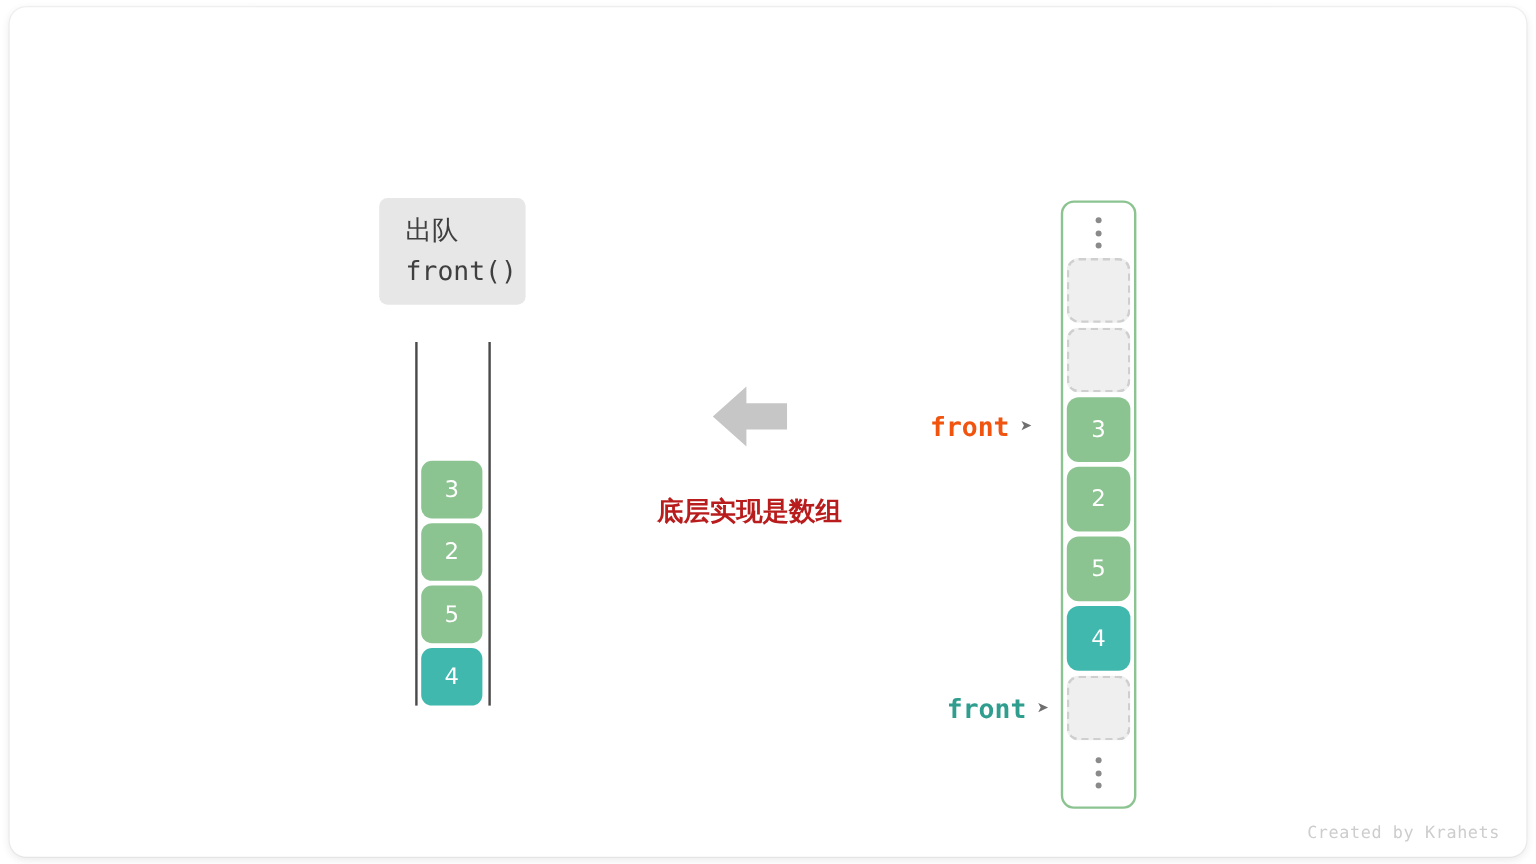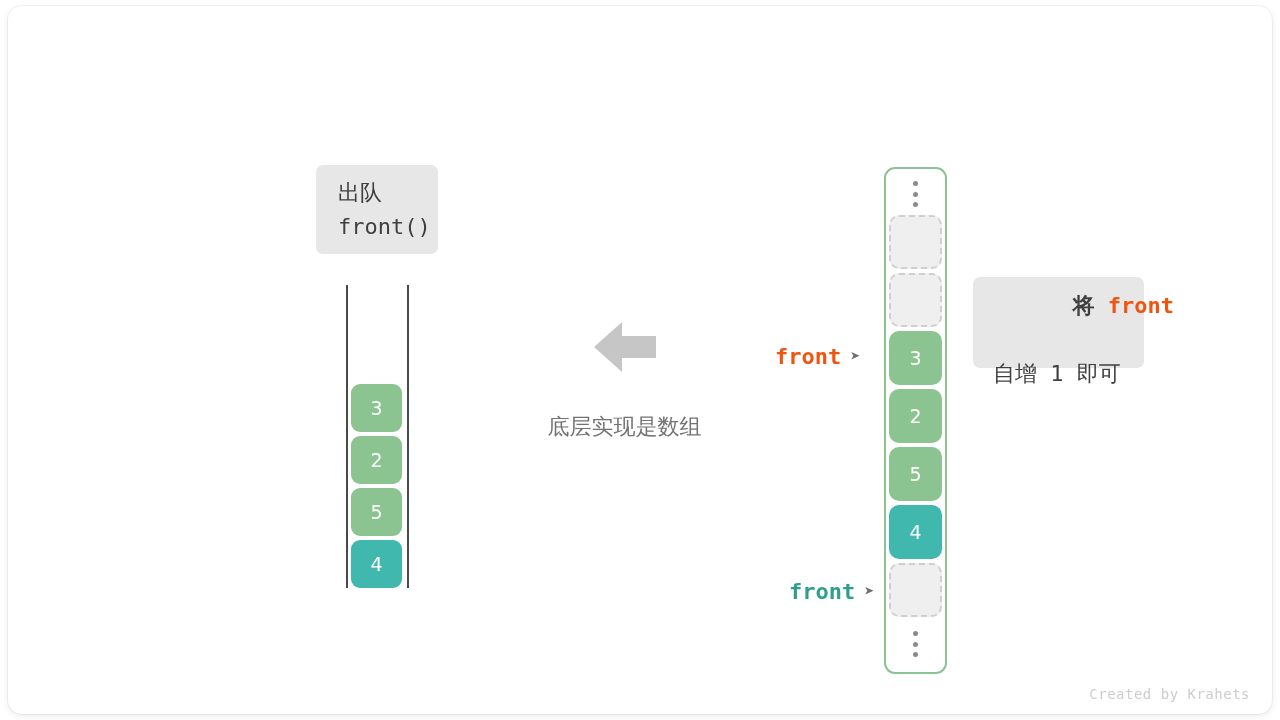--- a/index.html
+++ b/index.html
@@ -94,23 +94,23 @@
     left: 594px; top: 320px;
     width: 62px; height: 54px;
   }
 
   
   #center-caption {
     position: absolute;
     left: 497px; top: 410px;
     width: 255px;
     text-align: center;
-    color: #737373;
+    color: #b91c1c;
     font-size: 22px;
-    font-weight: 400;
+    font-weight: 700;
     line-height: 34px;
   }
   #center-caption div { white-space: nowrap; }
 
   
   .ptr-label {
     position: absolute;
     display: flex;
     align-items: center;
     font-family: "DejaVu Sans Mono", "Liberation Mono", monospace;
@@ -243,21 +243,15 @@
         <div class="acell teal">4</div>
         <div class="acell empty"></div>
       </div>
     <div class="ellipsis-dots bottom">
       <span></span>
       <span></span>
       <span></span>
     </div>
   </div>
 
-  <div id="front-note-box" class="label-box">
-    <div class="label-line mono-bold">
-      <span>将 </span><span class="accent-orange">front</span>
-    </div>
-    <div class="label-line">自增 1 即可</div>
-  </div>
 
   <div id="credit">Created by Krahets</div>
 </div>
 
 </body></html>

